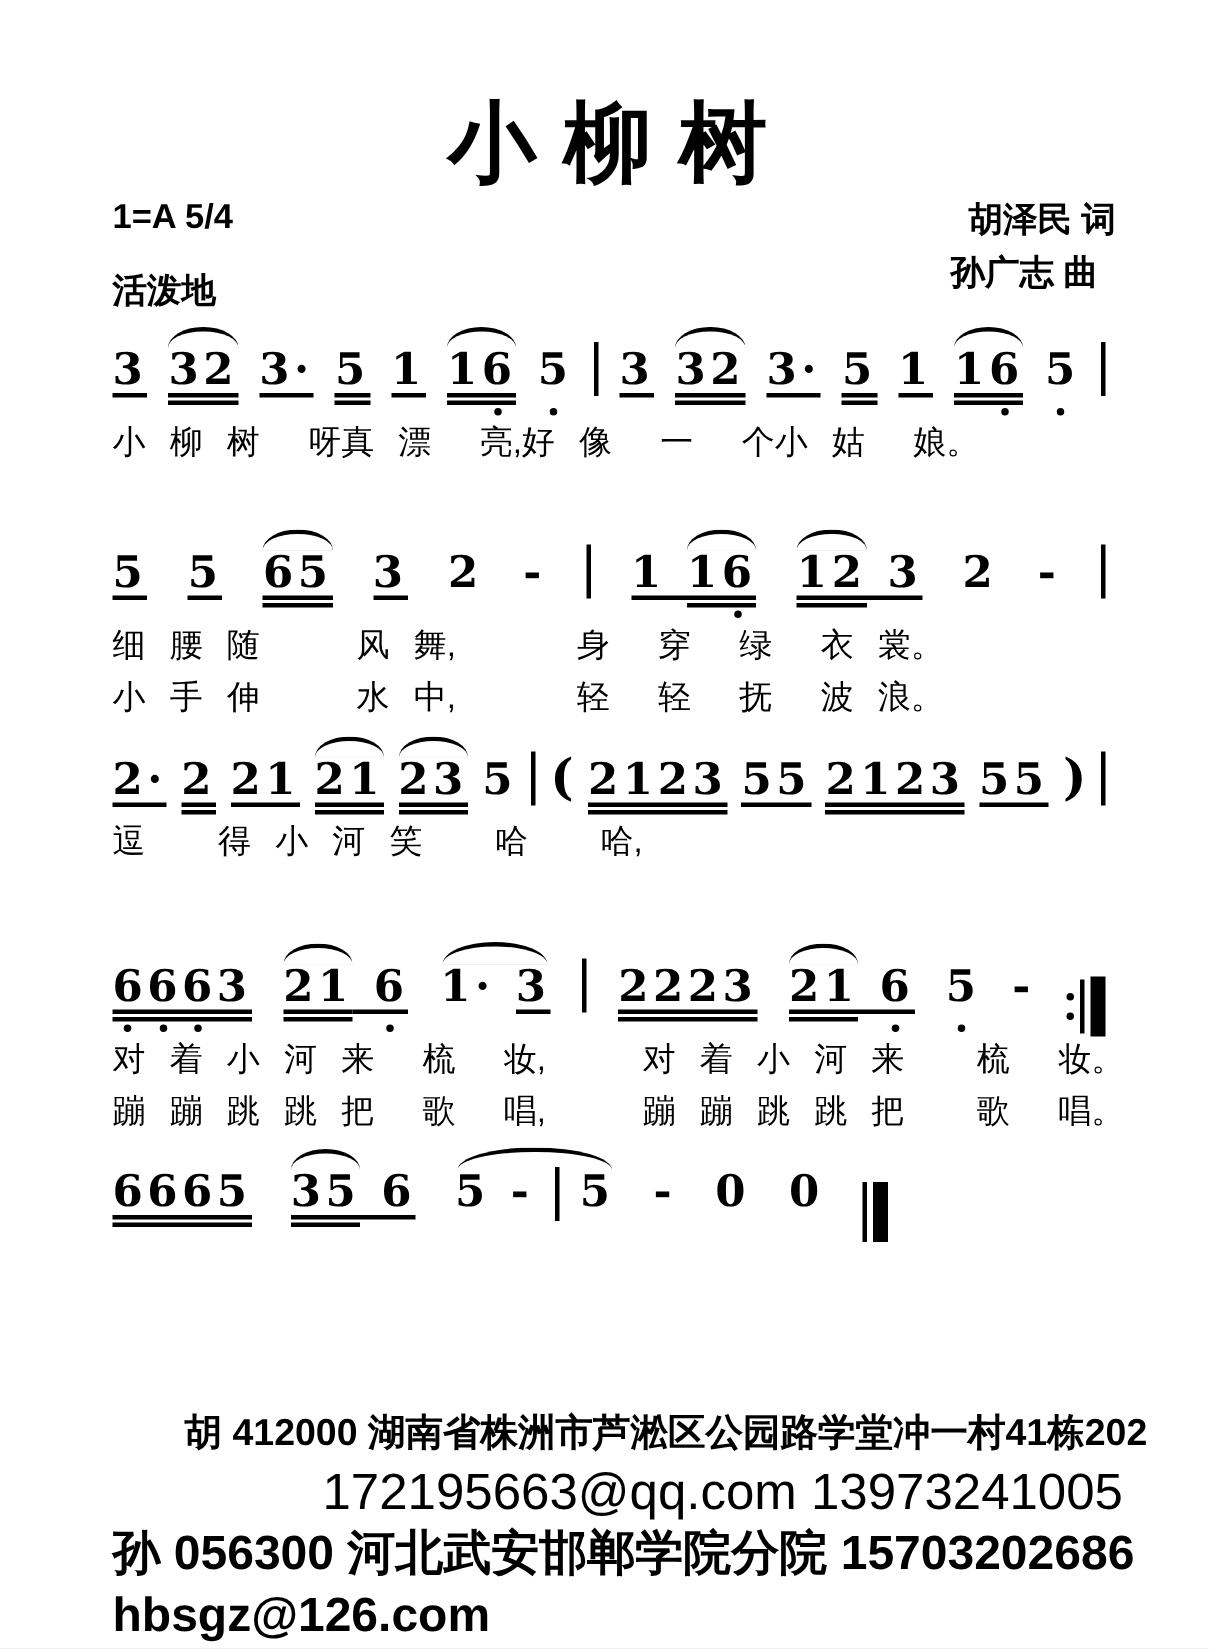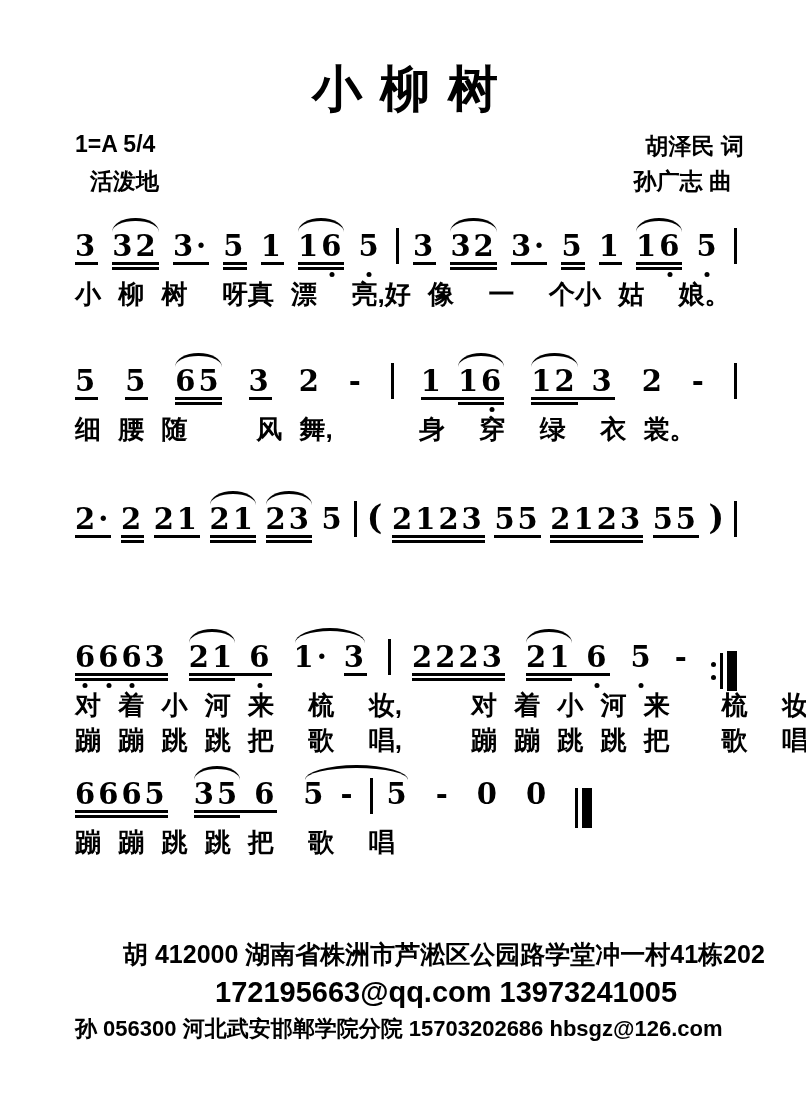--- a/index.html
+++ b/index.html
@@ -1,23 +1,23 @@
 <!DOCTYPE html>
 <html><head>
 <meta charset="utf-8">
 <style>
   html,body{margin:0;padding:0;background:#e8e8e8;}
   .page{position:relative;width:806px;height:1099px;background:#fff;color:#000;
         font-family:"Liberation Sans",sans-serif;overflow:hidden;margin:0 auto;}
 
   
   .title{position:absolute;top:56px;left:0;right:0;text-align:center;
-         font-weight:700;font-size:50px;letter-spacing:18px;padding-left:22px;}
+         font-weight:700;font-size:59px;letter-spacing:18px;padding-left:22px;}
   .key{position:absolute;left:75px;top:131px;font-weight:700;font-size:23px;}
-  .tempo{position:absolute;left:75px;top:166px;font-weight:700;font-size:23px;margin-left:15px;}
+  .tempo{position:absolute;left:75px;top:178px;font-weight:700;font-size:23px;}
   .lyricist{position:absolute;right:62px;top:131px;font-weight:700;font-size:23px;}
   .composer{position:absolute;right:74px;top:166px;font-weight:700;font-size:23px;}
 
   
   .sys{position:absolute;left:75px;width:662px;}
   .sys1{top:216px}.sys2{top:351px}.sys3{top:489px}.sys4{top:627px}.sys5{top:764px}
   .notes{display:flex;justify-content:space-between;align-items:flex-start;height:54px;}
   .sys5 .notes{justify-content:flex-start;gap:26px;}
 
   .tk{margin-top:14px;position:relative;display:inline-flex;}
@@ -41,27 +41,27 @@
   .tk.bar{width:3px;height:36px;background:#000;margin-top:12px;}
   .pbar{width:3px;height:36px;background:#000;display:inline-block;}
   .tk.lparen,.tk.rparen{font-family:"DejaVu Serif",serif;font-weight:700;font-size:33px;
         line-height:36px;margin-top:11px;}
   .rd{display:flex;flex-direction:column;gap:8px;margin:21px 4px 0 0;}
   .rd i{width:5px;height:5px;background:#000;border-radius:50%;}
   .thin{width:3px;height:36px;background:#000;margin-top:12px;margin-right:4px;display:inline-block;}
   .thick{width:10px;height:40px;background:#000;margin-top:10px;display:inline-block;}
   .tk.final-bar .thin{height:40px;margin-top:10px;}
 
-  .lyr{font-weight:700;font-size:26px;line-height:35px;white-space:pre;word-spacing:10px;}
+  .lyr{font-weight:400;font-size:22px;line-height:35px;white-space:pre;word-spacing:10px;}
   .lyr.first{margin-top:7px;}
 
   
   .f1{position:absolute;left:75px;top:938px;font-weight:700;font-size:25px;margin-left:48px;}
-  .f2{position:absolute;left:215px;top:976px;font-weight:700;font-size:29px;}
-  .f3{position:absolute;left:75px;top:1014px;font-weight:700;font-size:22px;}
+  .f2{position:absolute;left:215px;top:976px;font-weight:400;font-size:34px;}
+  .f3{position:absolute;left:75px;top:1014px;font-weight:700;font-size:32px;}
 </style>
 </head>
 <body>
 
 <div class="page">
   <div class="title">小柳树</div>
   <div class="key">1=A 5/4</div>
   <div class="tempo">活泼地</div>
   <div class="lyricist">胡泽民 词</div>
   <div class="composer">孙广志 曲</div>
@@ -215,20 +215,21 @@
             </span>
           </span>
           <span class="tk note">
             <span class="part">
               <span class="ch">-</span>
             </span>
           </span>
           <span class="tk bar"></span>
         </div>
         <div class="lyr first">细 腰 随    风 舞,     身  穿  绿  衣 裳。</div>
+        <div class="lyr">小 手 伸    水 中,     轻  轻  抚  波 浪。</div>
       </div>
       <div class="sys sys3">
         <div class="notes">
           <span class="tk note">
             <span class="part u1">
               <span class="ch">2</span>
               <span class="ch">·</span>
             </span>
           </span>
           <span class="tk note">
@@ -287,20 +288,21 @@
           </span>
           <span class="tk note">
             <span class="part u1">
               <span class="ch">5</span>
               <span class="ch">5</span>
             </span>
           </span>
           <span class="tk rparen">)</span>
           <span class="tk bar"></span>
         </div>
+        <div class="lyr">逗   得 小 河 笑   哈   哈,</div>
       </div>
       <div class="sys sys4">
         <div class="notes">
           <span class="tk note">
             <span class="part u2">
               <span class="ch ld">6</span>
               <span class="ch ld">6</span>
               <span class="ch ld">6</span>
               <span class="ch">3</span>
             </span>
@@ -412,20 +414,19 @@
           <span class="tk note">
             <span class="part">
               <span class="ch">0</span>
             </span>
           </span>
           <span class="tk final-bar">
             <span class="thin"></span>
             <span class="thick"></span>
           </span>
         </div>
-        <div class="lyr first">蹦 蹦 跳 跳 把  歌  唱</div>
       </div>
     </div>
 
   <div class="f1">胡 412000 湖南省株洲市芦淞区公园路学堂冲一村41栋202</div>
   <div class="f2">172195663@qq.com 13973241005</div>
   <div class="f3">孙 056300 河北武安邯郸学院分院 15703202686 hbsgz@126.com</div>
 </div>
 
 </body></html>

